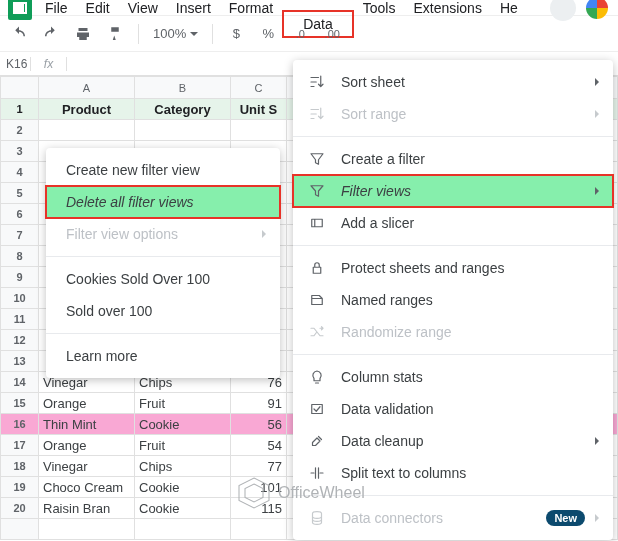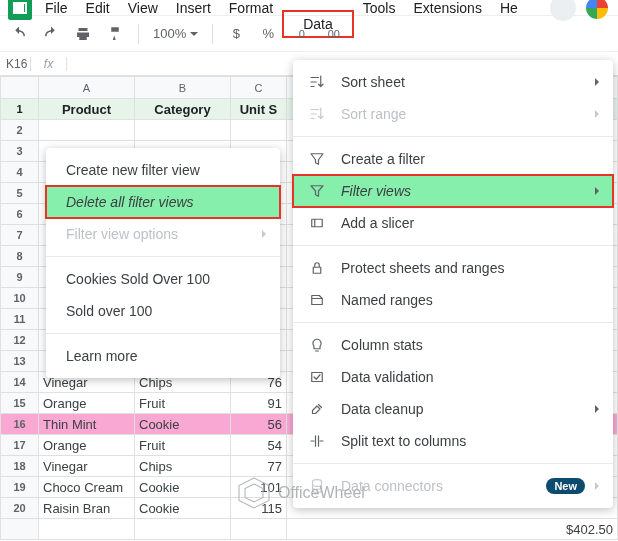--- a/index.html
+++ b/index.html
@@ -511,20 +511,29 @@
   </div>
     <div class="mi">
       <span class="icon">
         <svg viewBox="0 0 24 24">
           <path d="M5 6h10l4 4v8H5zM5 10h14" stroke-linecap="round" stroke-linejoin="round"></path>
         </svg>
       </span>
   <span>Named ranges</span>
 
   </div>
+    <div class="mi disabled">
+      <span class="icon">
+        <svg viewBox="0 0 24 24">
+          <path d="M4 7h4l8 10h4M4 17h4l3-4m5-6h4m0 0l-2-2m2 2l-2 2" stroke-linecap="round" stroke-linejoin="round"></path>
+        </svg>
+      </span>
+  <span>Randomize range</span>
+
+  </div>
     <hr>
     <div class="mi">
       <span class="icon">
         <svg viewBox="0 0 24 24">
           <path d="M12 4a6 6 0 00-4 10v3h8v-3a6 6 0 00-4-10zM10 20h4" stroke-linecap="round" stroke-linejoin="round"></path>
         </svg>
       </span>
   <span>Column stats</span>
 
   </div>

